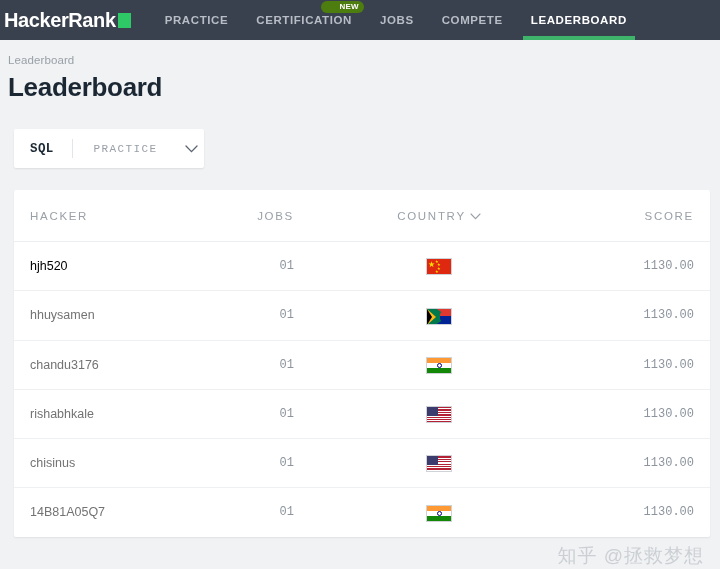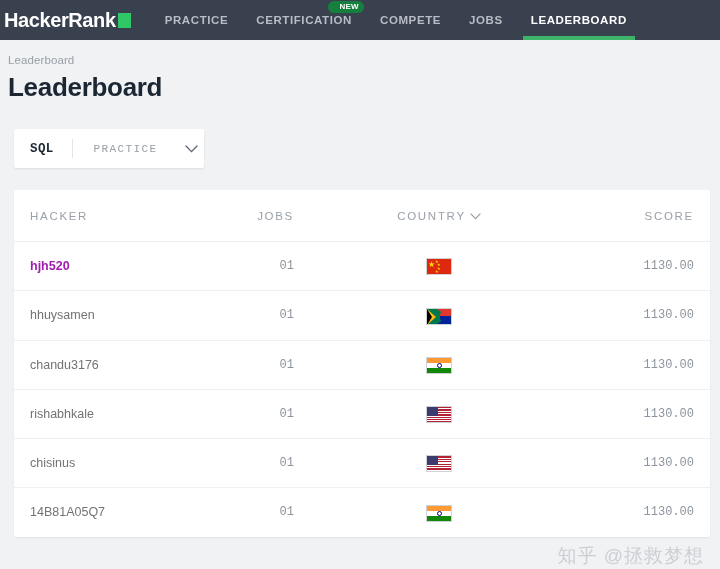--- a/index.html
+++ b/index.html
@@ -78,26 +78,26 @@
     right: 6px;
     bottom: 0;
     height: 4px;
     background: #3eb36a;
   }
 
   .new-badge {
     position: absolute;
     top: 1px;
     right: 2px;
-    background: #15803d;
+    background: #4d7c0f;
     color: #ffffff;
     font-size: 8px;
     font-weight: bold;
     letter-spacing: 0.3px;
-    padding: 2px 5px 2px 11px;
+    padding: 2px 5px 2px 18px;
     border-radius: 8px;
     line-height: 1;
   }
 
   
   .page-head {
     padding: 14px 0 0 8px;
     background: #f0f2f4;
   }
 
@@ -210,22 +210,22 @@
 
   tr:last-child td { border-bottom: none; }
 
   td.cell-hacker {
     padding-left: 16px;
     color: #737373;
     font-size: 12.5px;
   }
 
   tr.top td.cell-hacker {
-    font-weight: bold;
-    color: #a21caf;
+    font-weight: normal;
+    color: #000000;
   }
 
   td.cell-rank {
     text-align: right;
     padding-right: 30px;
     color: #8d949d;
     font-size: 12px;
     font-family: "Liberation Mono", "DejaVu Sans Mono", monospace;
   }
 
@@ -314,24 +314,24 @@
   </div>
   <div class="nav-items" id="nav-items">
       <div class="nav-item">
         <span>PRACTICE</span>
       </div>
       <div class="nav-item">
         <span>CERTIFICATION</span>
         <span class="new-badge">NEW</span>
       </div>
       <div class="nav-item">
-        <span>COMPETE</span>
+        <span>JOBS</span>
       </div>
       <div class="nav-item">
-        <span>JOBS</span>
+        <span>COMPETE</span>
       </div>
       <div class="nav-item active">
         <span>LEADERBOARD</span>
       </div>
     </div>
 </div>
 
 <div class="page-head">
   <div class="breadcrumb">Leaderboard</div>
   <div class="page-title">Leaderboard</div>

